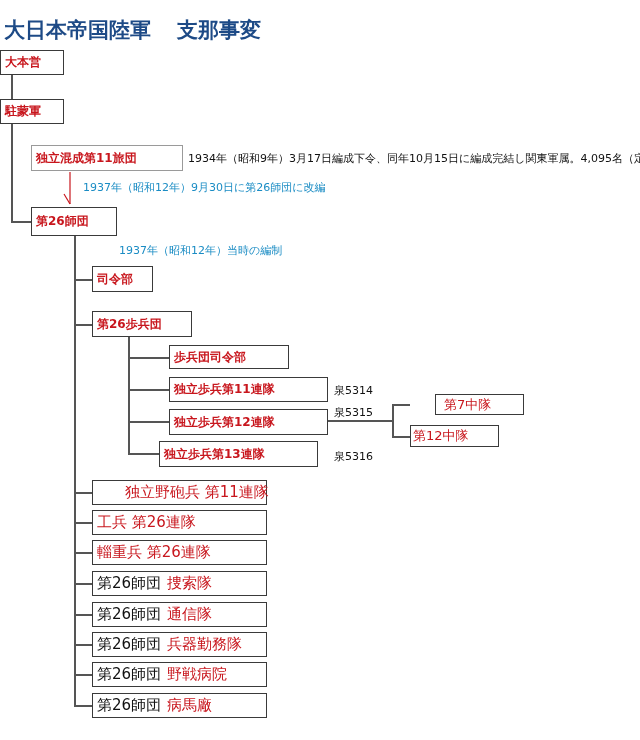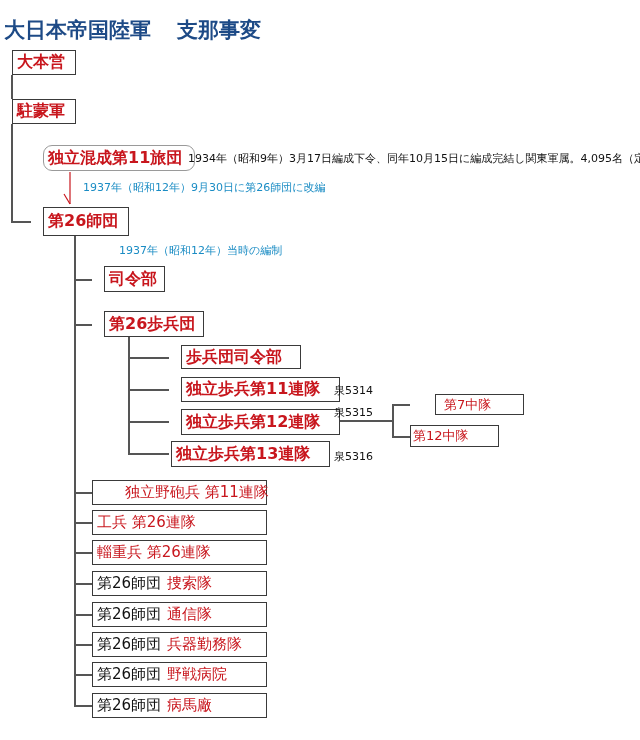--- a/index.html
+++ b/index.html
@@ -3,21 +3,21 @@
 <meta charset="utf-8">
 <style>
   html,body{margin:0;padding:0;background:#ffffff;}
   body{width:640px;height:740px;position:relative;overflow:hidden;font-family:"DejaVu Sans","Liberation Sans",sans-serif;}
   .title{position:absolute;left:4px;top:16px;font-size:21px;font-weight:bold;color:#1d4a86;letter-spacing:0px;white-space:nowrap;}
   .title .gap{display:inline-block;width:26px;}
   .box{position:absolute;box-sizing:border-box;border:1.5px solid #3a3a3a;background:#fff;display:flex;align-items:center;padding-left:4px;white-space:nowrap;color:#c8161d;font-weight:bold;}
   .box.light{border-color:#9a9a9a;}
   .box .k{color:#111;font-weight:normal;margin-right:6px;}
   .box .r{color:#c8161d;font-weight:normal;}
-  .f16{font-size:16px;margin-left:12px;}
+  .f16{font-size:12px;}
   .f15{font-size:15px;font-weight:normal;}
   .f13{font-size:13px;font-weight:normal;}
   .line{position:absolute;background:#555;}
   .note{position:absolute;font-size:11px;color:#111;white-space:nowrap;}
   .note.blue{color:#1a8cc4;}
   .arrow{position:absolute;}
 </style>
 </head>
 <body>
 
@@ -54,21 +54,21 @@
   <line x1="8" y1="0" x2="8" y2="32" stroke="#c8161d" stroke-width="1.2"></line>
   <line x1="2" y1="22" x2="8" y2="32" stroke="#c8161d" stroke-width="1.2"></line>
 </svg>
 
 <div class="box f16" style="left:0;top:50px;width:64px;height:25px;">
     <span>大本営</span>
   </div>
 <div class="box f16" style="left:0;top:99px;width:64px;height:25px;">
     <span>駐蒙軍</span>
   </div>
-<div class="box light f16" style="left:31px;top:145px;width:152px;height:26px;border-radius:9px;">
+<div class="box light f16" style="left:31px;top:145px;width:152px;height:26px;">
     <span>独立混成第11旅団</span>
   </div>
 <div class="note" style="left:188px;top:151px;">1934年（昭和9年）3月17日編成下令、同年10月15日に編成完結し関東軍属。4,095名（定数）</div>
 <div class="note blue" style="left:83px;top:180px;">1937年（昭和12年）9月30日に第26師団に改編</div>
 
 <div class="box f16" style="left:31px;top:207px;width:86px;height:29px;">
     <span>第26師団</span>
   </div>
 <div class="note blue" style="left:91px;top:243px;margin-left:28px;">1937年（昭和12年）当時の編制</div>
 

